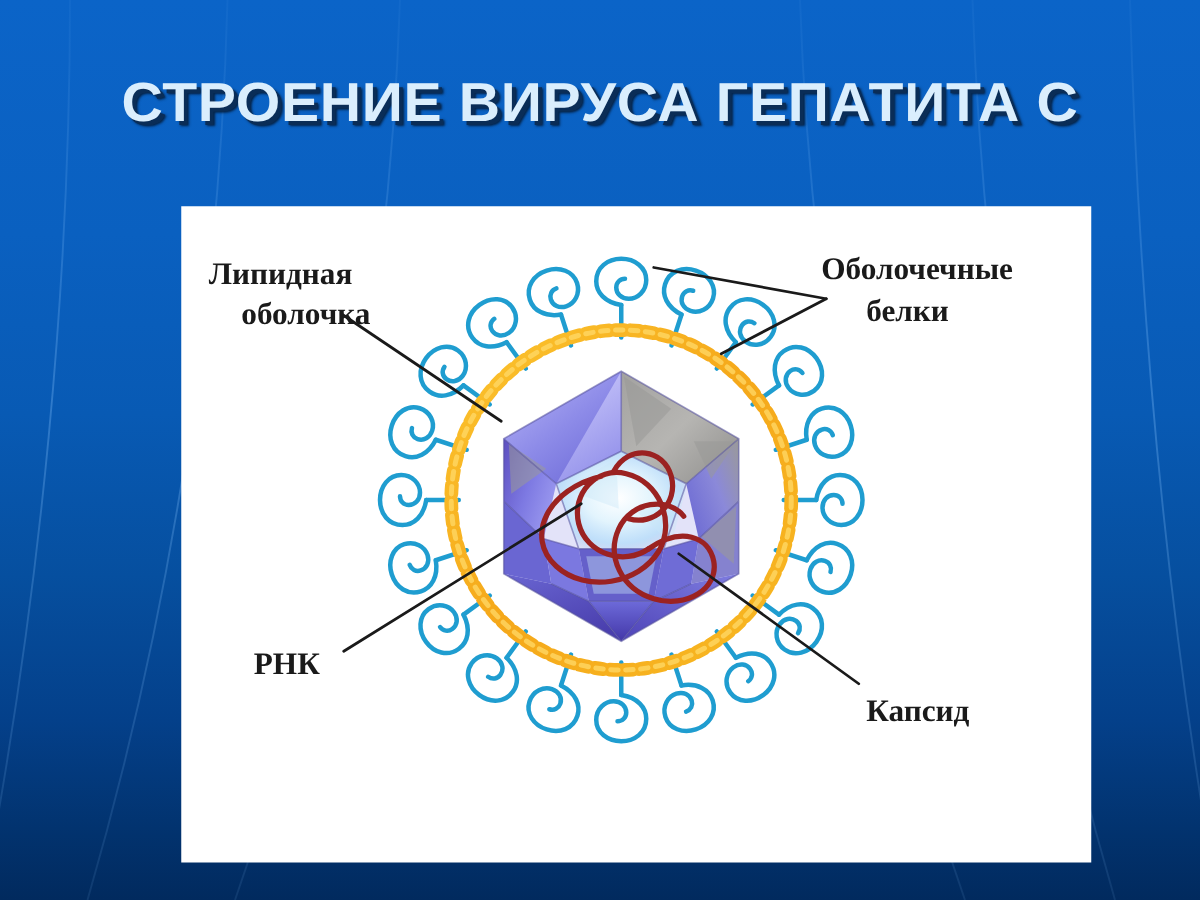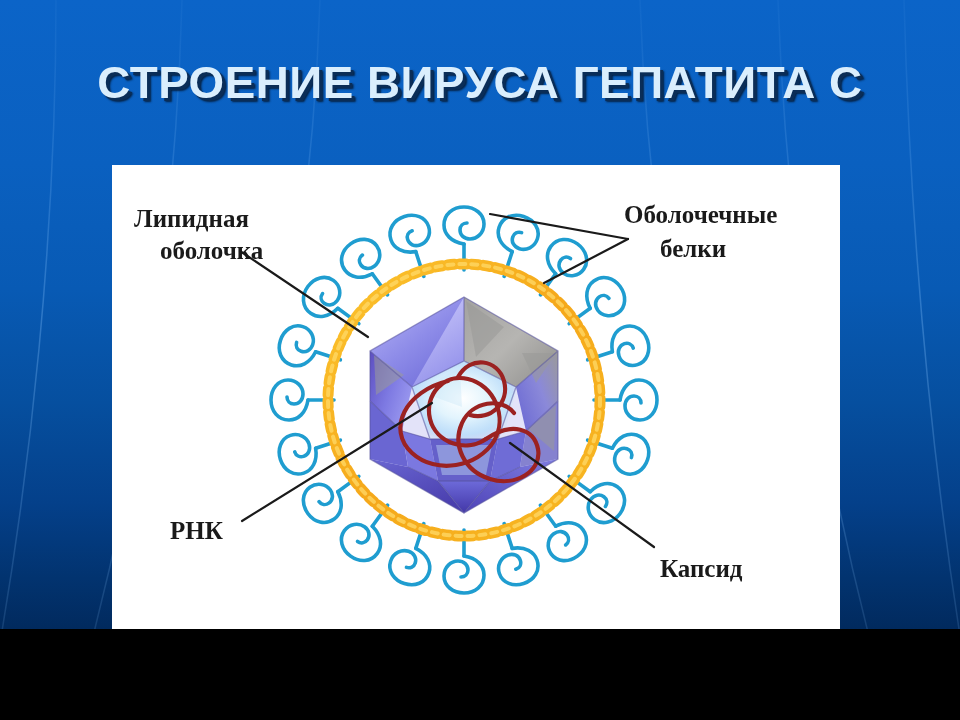--- a/index.html
+++ b/index.html
@@ -4,21 +4,21 @@
 <title>Строение вируса гепатита C</title>
 <style>
   html, body {
     margin: 0;
     padding: 0;
     background: #000;
   }
   #slide {
     position: relative;
     width: 960px;
-    height: 629px;
+    height: 720px;
     overflow: hidden;
     font-family: "Liberation Sans", sans-serif;
     background: #3b82f6;
   }
 
   
   .bg-base {
     position: absolute;
     inset: 0;
     background:
@@ -53,21 +53,21 @@
        4px 4px 2px rgba(3,22,46,0.85);
     transform: scaleX(1.04);
     transform-origin: center;
     white-space: nowrap;
     user-select: none;
   }
 
   
   .panel {
     position: absolute;
-    left: 112px;
+    left: 145px;
     top: 165px;
     width: 728px;
     height: 525px;
     background: #ffffff;
   }
   .panel-svg {
     position: absolute;
     left: 0;
     top: 0;
     width: 728px;

